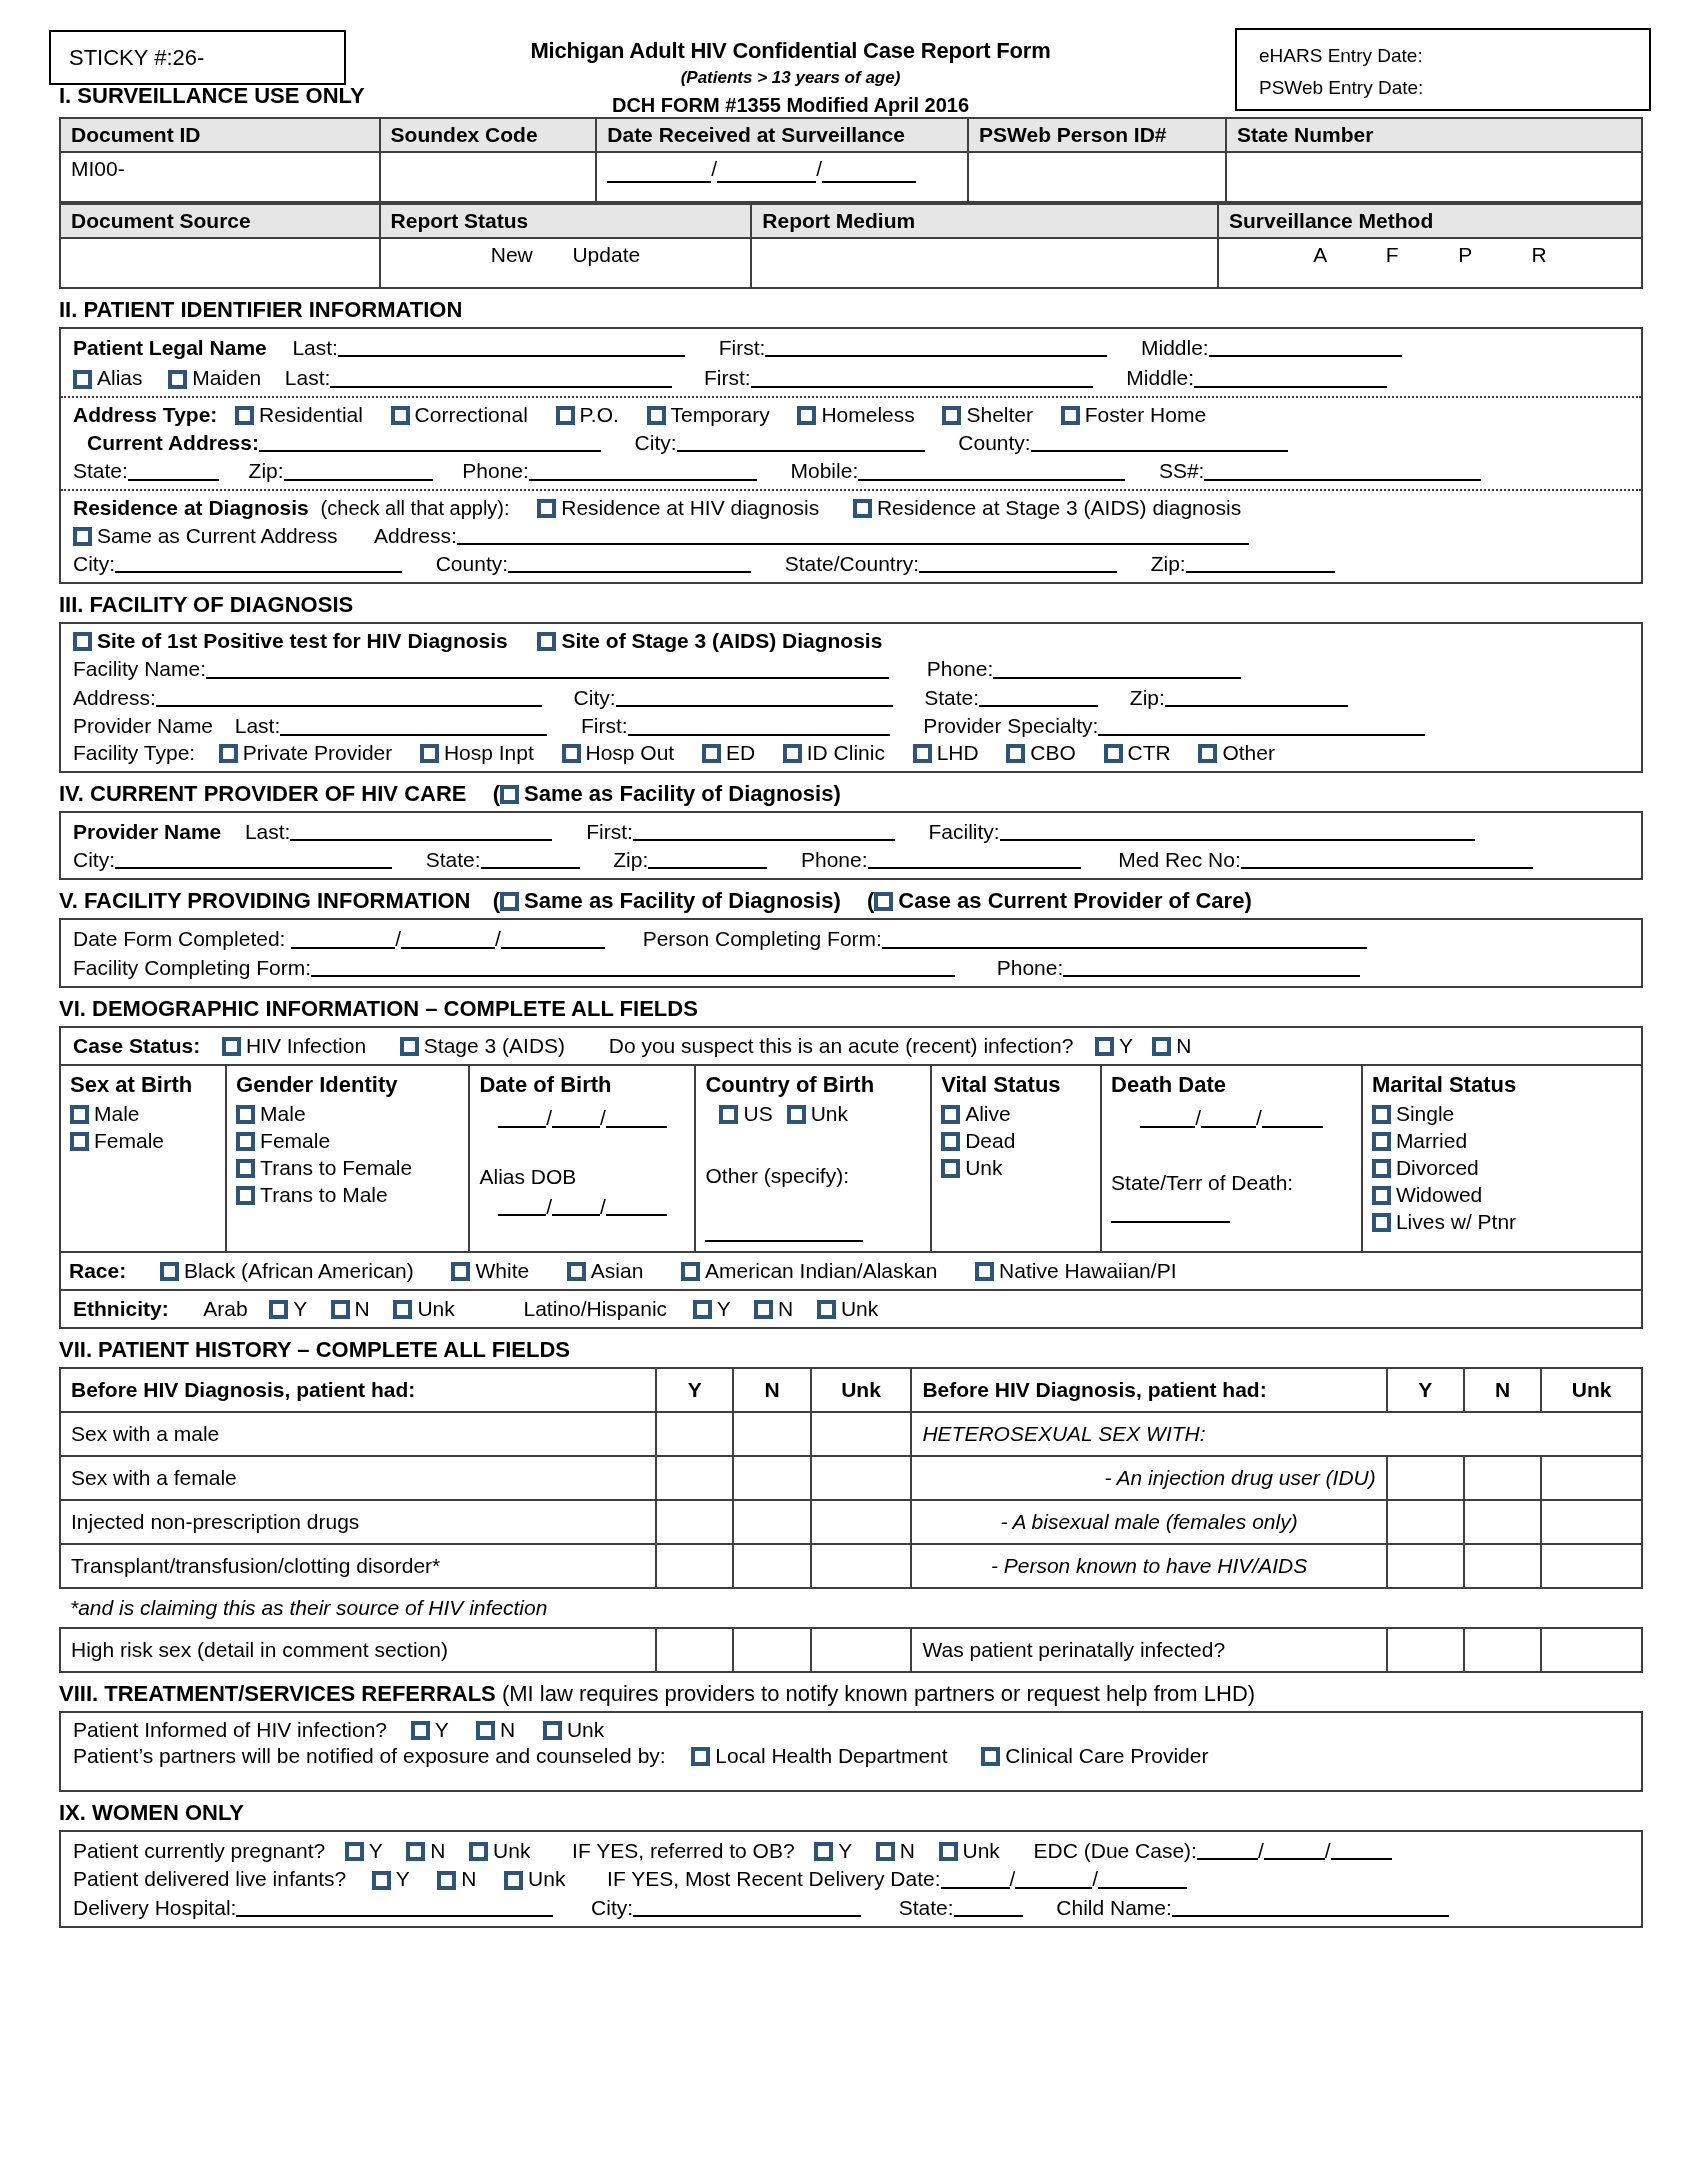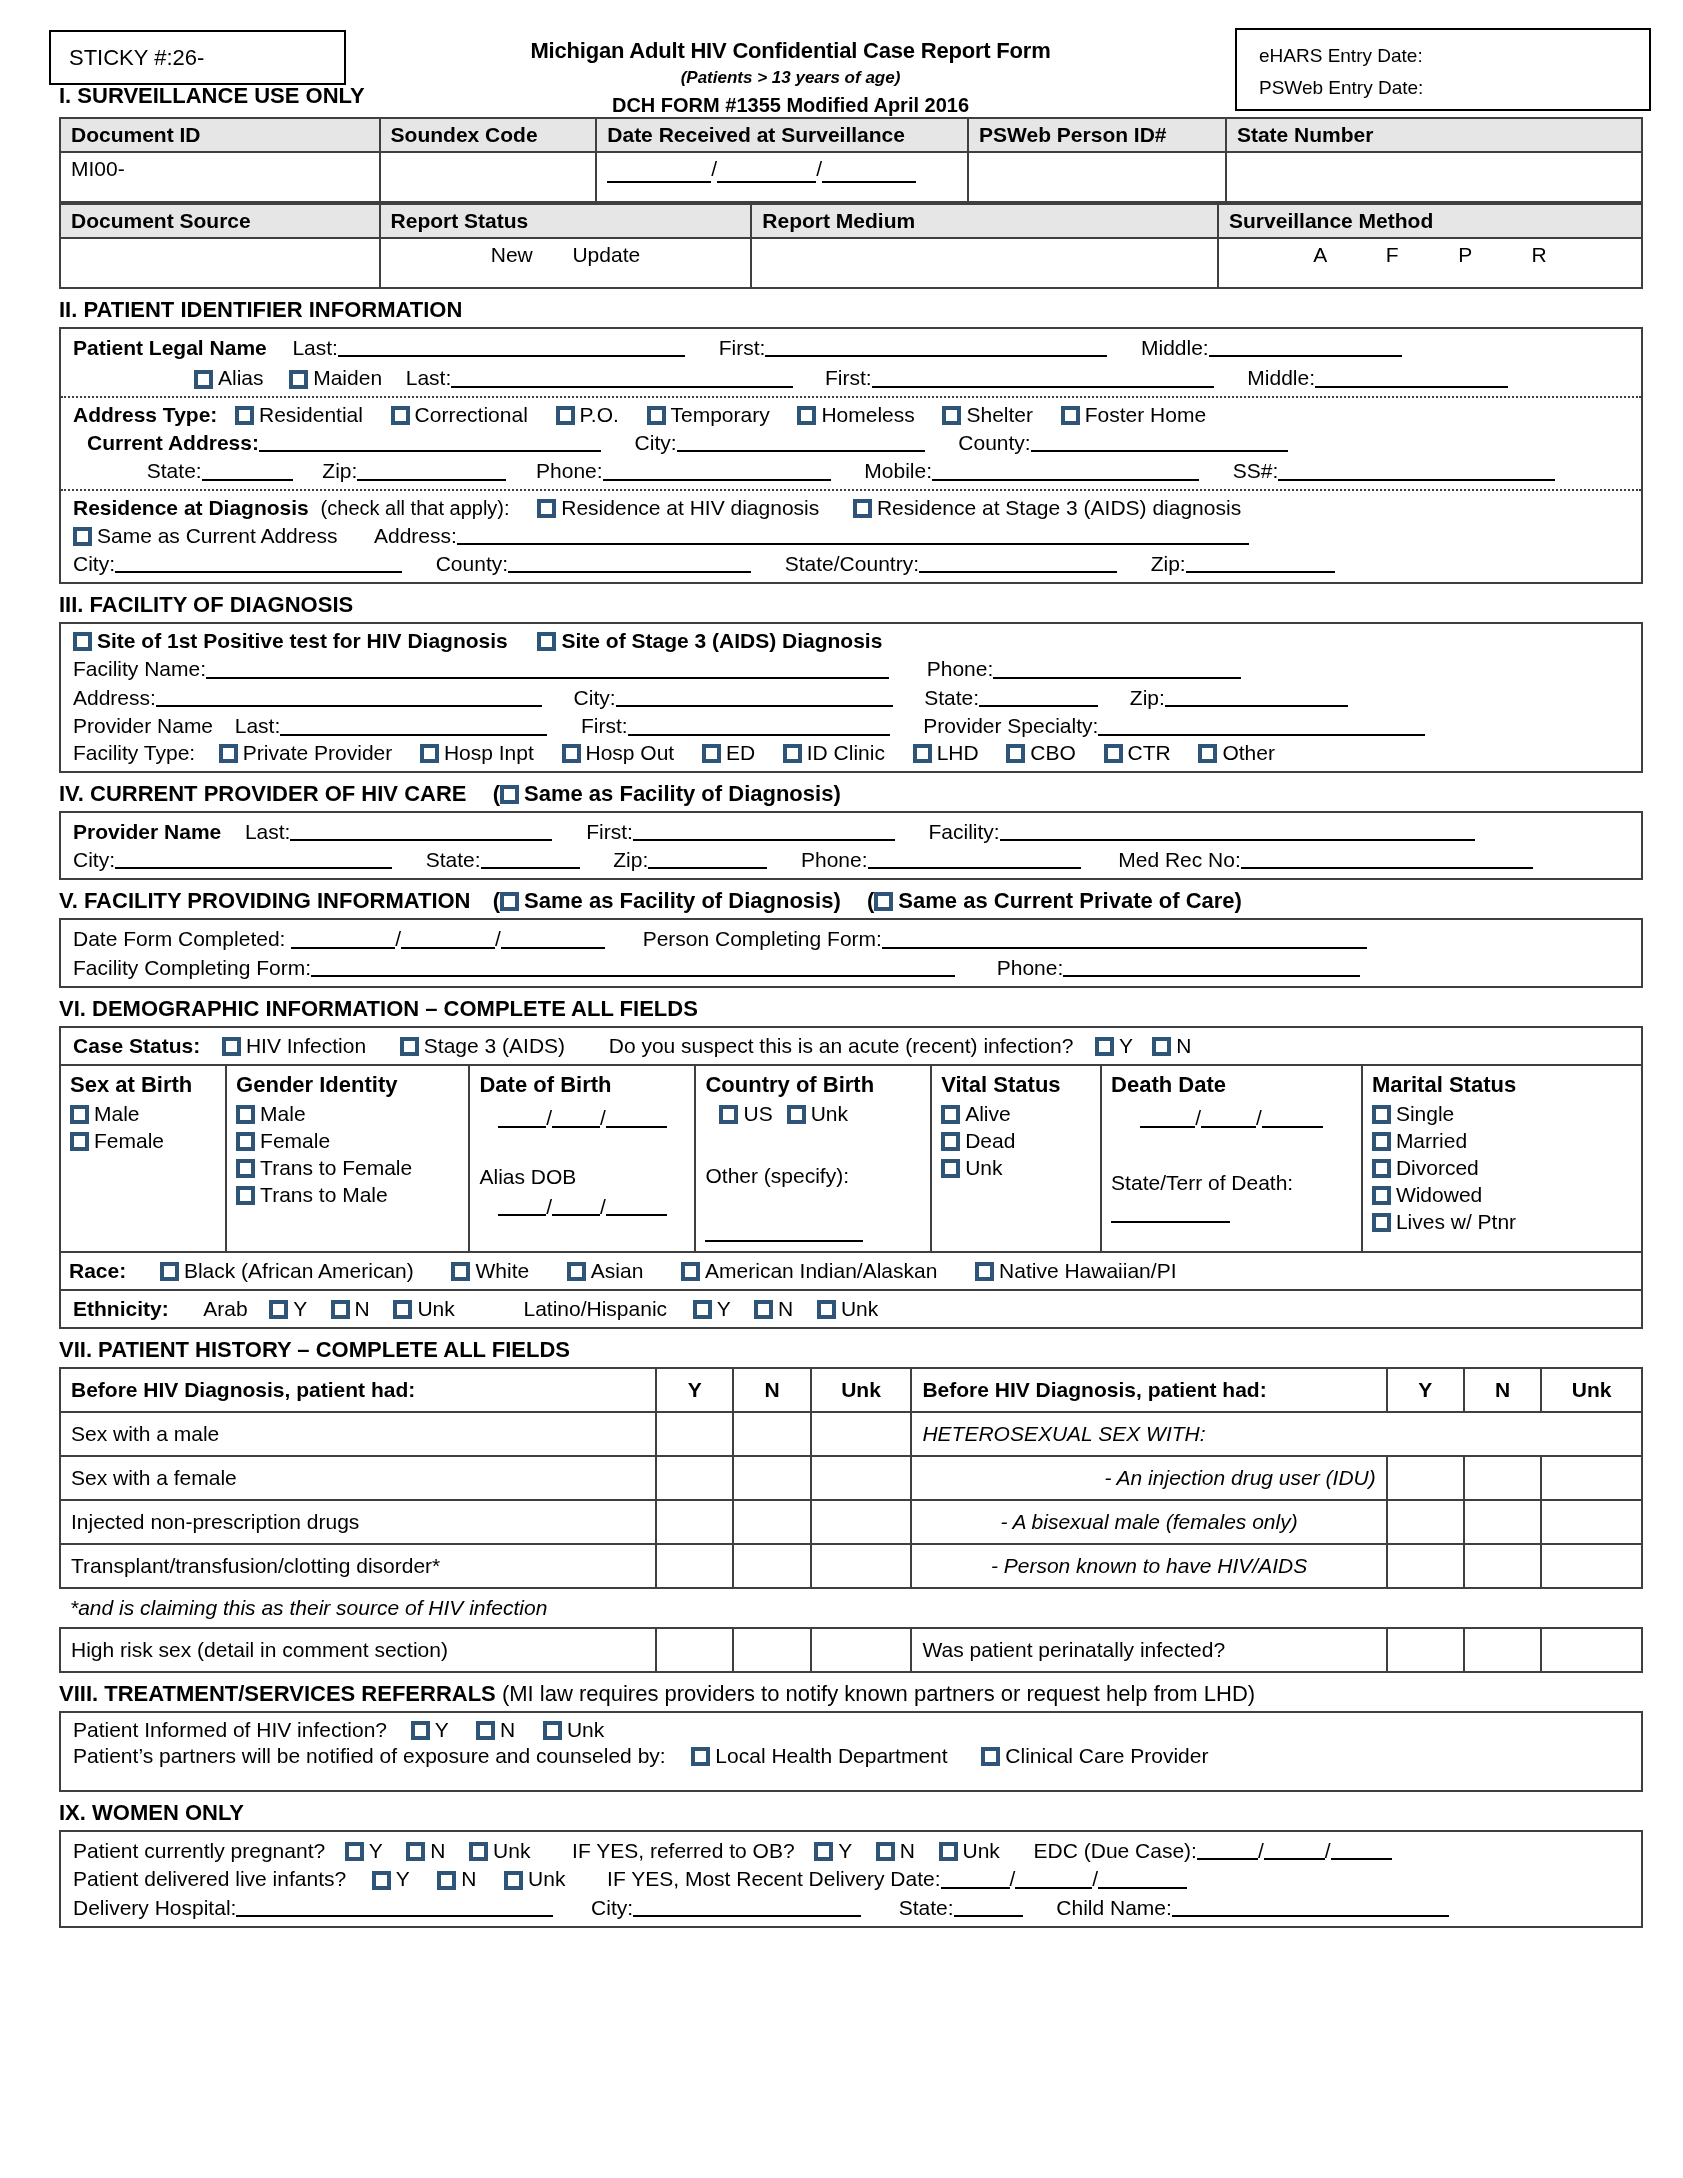--- a/index.html
+++ b/index.html
@@ -46,21 +46,21 @@
   .sec1line{display:flex;align-items:baseline;margin-top:-34px;}
   .secttl{font-weight:bold;font-size:22px;}
 
   
   table.grid{border-collapse:collapse;width:100%;table-layout:fixed;}
   table.grid td{border:2px solid #3f3f3f;padding:4px 10px;font-size:21px;vertical-align:top;}
   td.hd{background:#e6e6e6;font-weight:bold;}
 
   .boxsec{border:2.5px solid #3f3f3f;padding:0;margin-top:4px;}
   .bandrow{padding:5px 12px 5px 12px;}
-  .dotted{border-bottom:2px dotted #3f3f3f;text-align:center;}
+  .dotted{border-bottom:2px dotted #3f3f3f;}
 
   .sechead{font-weight:bold;font-size:22px;margin:8px 0 4px 0;}
 
   
   table.demo{border-collapse:collapse;width:100%;table-layout:fixed;}
   table.demo td{border:2px solid #3f3f3f;padding:6px 9px;vertical-align:top;font-size:21px;}
   .colhd{font-weight:bold;font-size:22px;display:block;margin-bottom:4px;}
   .opt{display:flex;align-items:center;margin:3px 0;white-space:nowrap;}
 
   
@@ -327,21 +327,21 @@
       <span style="display:inline-block;width:26px"></span>
       <span>Med Rec No:</span><span class="ul" style="width:292px"></span>
     </div>
   </div>
 
   <div class="sechead">
     <span>V.  FACILITY PROVIDING INFORMATION</span>
     <span style="display:inline-block;width:10px"></span>
     <span>(</span><span class="cb"></span><span>Same as Facility of Diagnosis</span><span>)</span>
     <span style="display:inline-block;width:14px"></span>
-    <span>(</span><span class="cb"></span><span>Same as Current Private of Care</span><span>)</span>
+    <span>(</span><span class="cb"></span><span>Case as Current Provider of Care</span><span>)</span>
   </div>
   <div class="boxsec">
     <div class="bandrow" style="padding-bottom:1px">
       <span>Date Form Completed:</span>
       <span class="ul" style="width:104px"></span>/<span class="ul" style="width:94px"></span>/<span class="ul" style="width:104px"></span>
       <span style="display:inline-block;width:26px"></span>
       <span>Person Completing Form:</span><span class="ul" style="width:485px"></span>
     </div>
     <div class="bandrow" style="padding-top:1px;padding-bottom:6px">
       <span>Facility Completing Form:</span><span class="ul" style="width:644px"></span>

